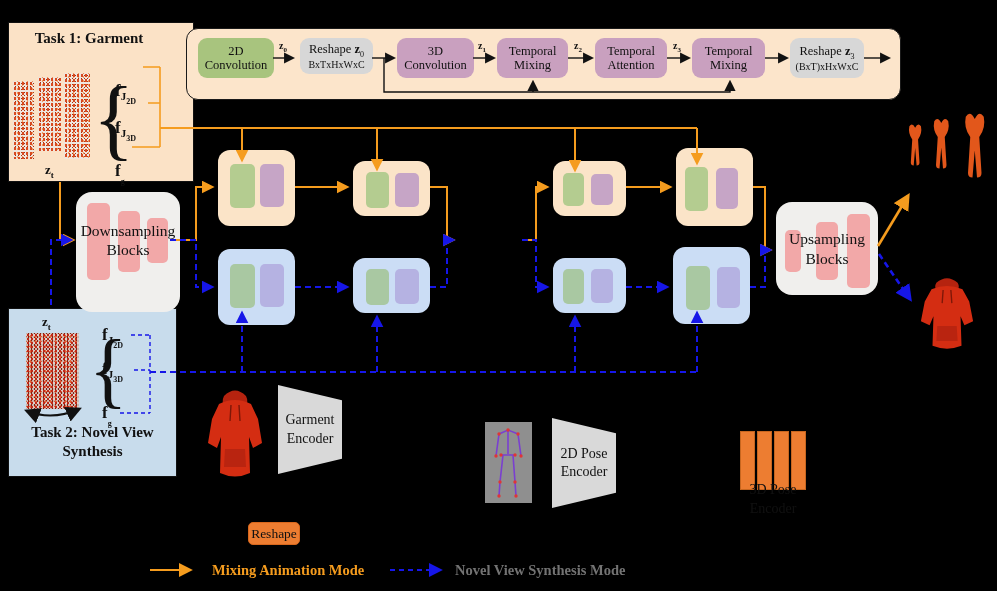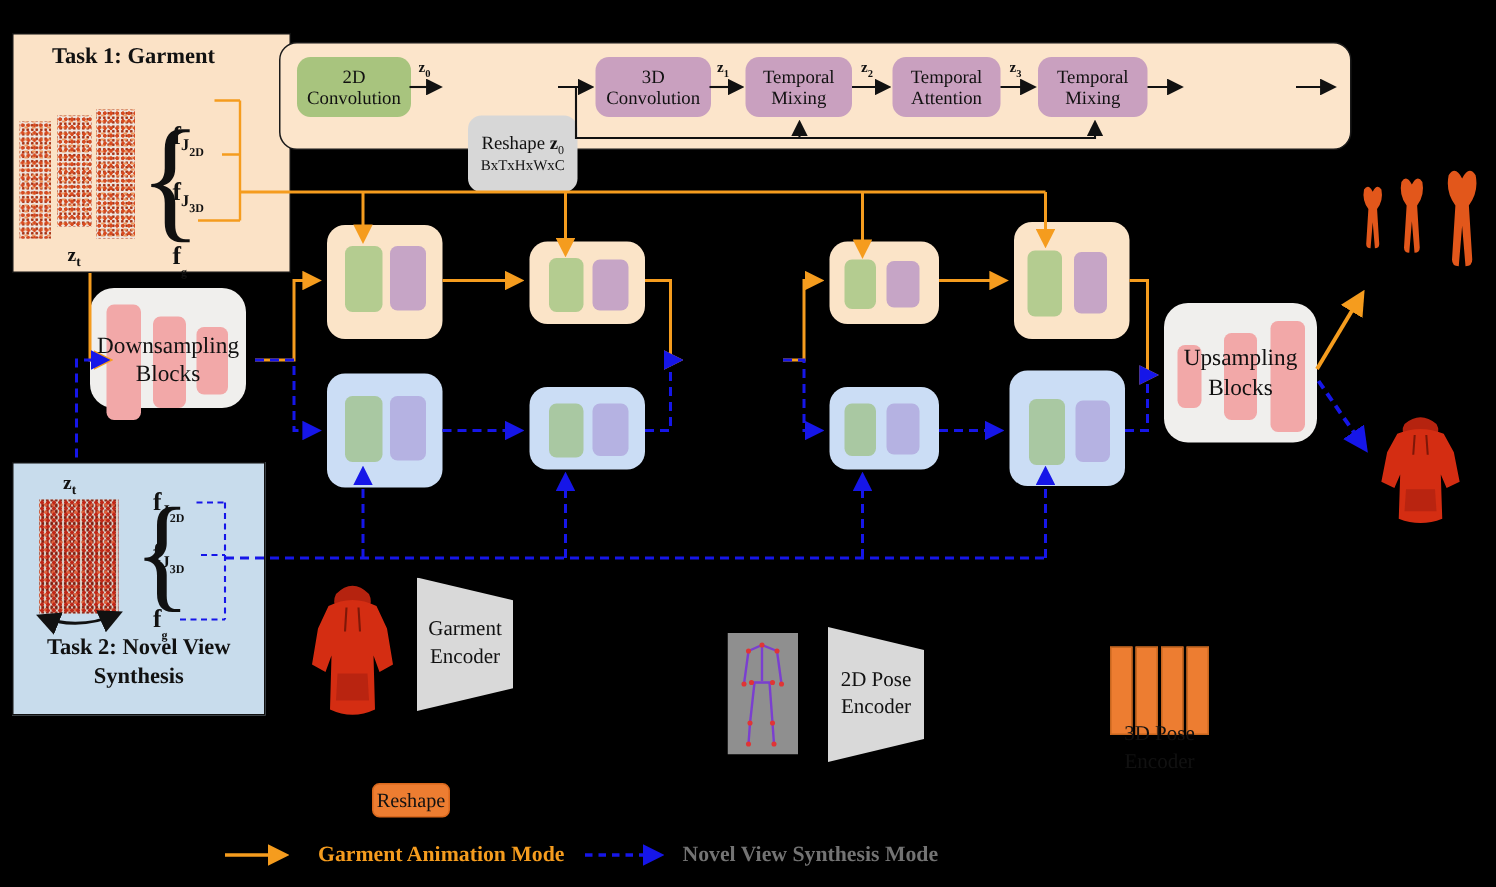--- a/index.html
+++ b/index.html
@@ -98,21 +98,21 @@
     </div>
   </div>
 
   <div class="abs pipe" style="left:186px;top:28px;width:713px;height:70px;"></div>
   <div class="abs pblk ctr pipetext" style="left:198px;top:38px;width:76px;height:40px;">
     <div>
         <div>2D</div>
         <div>Convolution</div>
       </div>
   </div>
-  <div class="abs gblk ctr pipetext" style="left:312px;top:38px;width:73px;height:51px;margin-top:39px;">
+  <div class="abs gblk ctr pipetext" style="left:300px;top:38px;width:73px;height:36px;">
     <div>
         <div><span>Reshape </span><b>z</b><sub style="font-size:8px">0</sub></div>
     <div class="subline">BxTxHxWxC</div>
       </div>
   </div>
   <div class="abs mblk ctr pipetext" style="left:397px;top:38px;width:77px;height:40px;">
     <div>
         <div>3D</div>
         <div>Convolution</div>
       </div>
@@ -126,28 +126,34 @@
   <div class="abs mblk ctr pipetext" style="left:595px;top:38px;width:72px;height:40px;">
     <div>
         <div>Temporal</div>
         <div>Attention</div>
       </div>
   </div>
   <div class="abs mblk ctr pipetext" style="left:692px;top:38px;width:73px;height:40px;">
     <div>
         <div>Temporal</div>
         <div>Mixing</div>
+      </div>
+  </div>
+  <div class="abs gblk ctr pipetext" style="left:790px;top:38px;width:74px;height:40px;">
+    <div>
+        <div><span>Reshape </span><b>z</b><sub style="font-size:8px">3</sub></div>
+    <div class="subline">(BxT)xHxWxC</div>
       </div>
   </div>
   <div class="abs zsmall" style="left:279px;top:40px;"><span>z</span><sub>0</sub></div>
   <div class="abs zsmall" style="left:478px;top:40px;"><span>z</span><sub>1</sub></div>
   <div class="abs zsmall" style="left:574px;top:40px;"><span>z</span><sub>2</sub></div>
   <div class="abs zsmall" style="left:673px;top:40px;"><span>z</span><sub>3</sub></div>
 
-  <div class="abs samp" style="left:60px;top:192px;width:104px;height:80px;">
+  <div class="abs samp" style="left:76px;top:192px;width:104px;height:120px;">
     <div class="abs pink" style="left:11px;top:11px;width:23px;height:77px;"></div>
     <div class="abs pink" style="left:42px;top:19px;width:22px;height:61px;"></div>
     <div class="abs pink" style="left:71px;top:26px;width:21px;height:45px;"></div>
     <div class="ctr samptext" style="width:104px;height:96px;">
       <div>
           <div>Downsampling</div>
           <div>Blocks</div>
         </div>
     </div>
   </div>
@@ -260,21 +266,21 @@
   <svg class="abs" style="left:918px;top:272px;" width="58" height="82" viewBox="0 0 60 100" preserveAspectRatio="none">
     <path d="M19,13 Q30,2 41,13 Q44,19 40,23 Q30,15 20,23 Q16,19 19,13Z" fill="#b5230f"></path>
     <path d="M14,21 Q30,13 46,21 L53,36 57,60 48,65 44,54 45,90 Q30,97 15,90 L16,54 12,65 3,60 7,36 Z" fill="#d42d12"></path>
     <path d="M20,66 L40,66 41,84 19,84 Z" fill="#b92410"></path>
     <path d="M26,22 L25,38 M34,22 L35,38" stroke="#7d1708" stroke-width="1.4" fill="none"></path>
   </svg>
 
   <div class="abs linear ctr" style="left:248px;top:522px;width:50px;height:21px;">
     <span>Reshape</span>
   </div>
-  <div class="abs legtxt" style="left:212px;top:562px;color:#f59c1e;">Garment Animation Mode</div>
+  <div class="abs legtxt" style="left:212px;top:562px;color:#f59c1e;">Mixing Animation Mode</div>
   <div class="abs legtxt" style="left:455px;top:562px;color:#737373;">Novel View Synthesis Mode</div>
 
   <svg class="overlay" width="997" height="591" viewBox="0 0 997 591">
     <defs>
       <marker id="aK" viewBox="0 0 10 10" refX="8" refY="5" markerWidth="8" markerHeight="8" orient="auto-start-reverse">
           <path d="M0,0L10,5L0,10z" fill="#111"></path>
         </marker>
       <marker id="aO" viewBox="0 0 10 10" refX="8" refY="5" markerWidth="6.5" markerHeight="6.5" orient="auto-start-reverse">
           <path d="M0,0L10,5L0,10z" fill="#f59c1e"></path>
         </marker>

